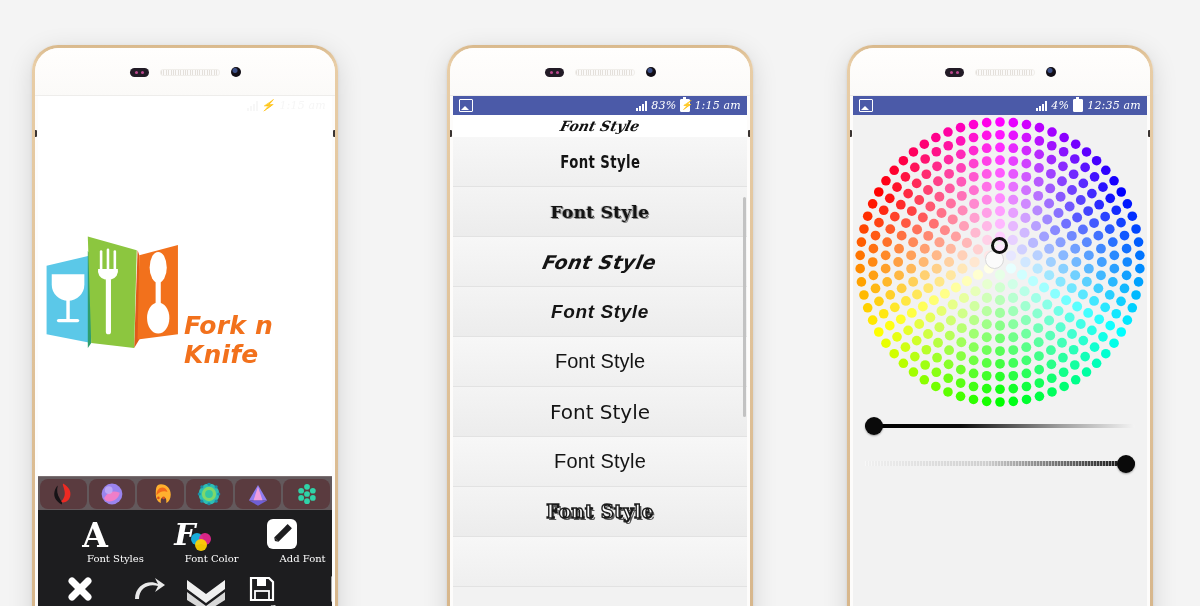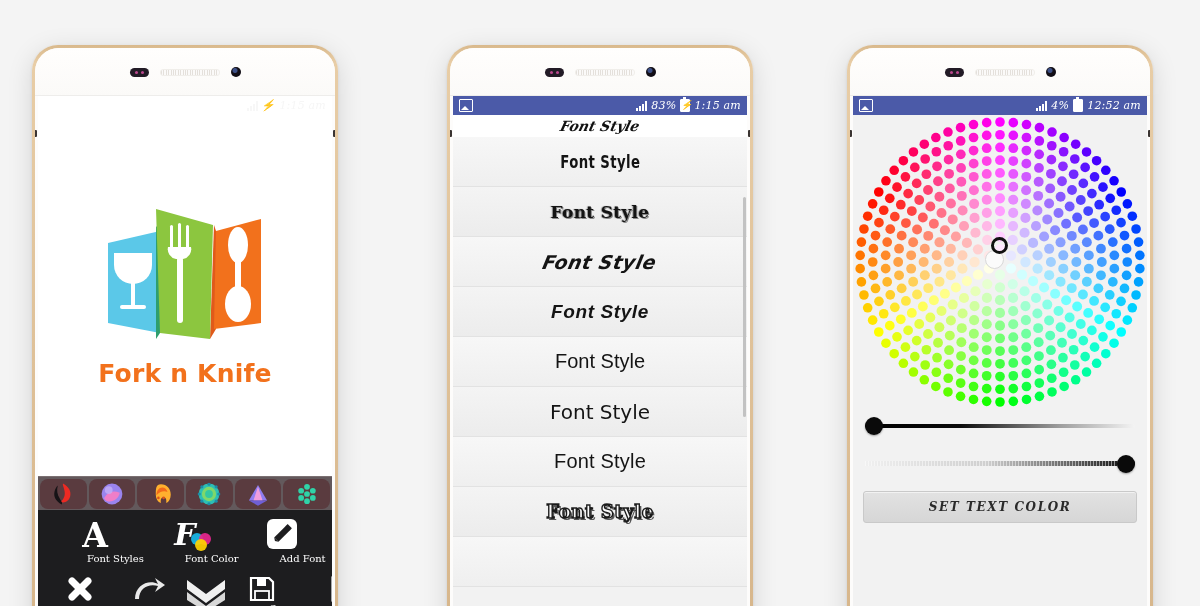--- a/index.html
+++ b/index.html
@@ -94,21 +94,21 @@
   }
   .batt:before{content:"";position:absolute;top:-3px;left:2px;width:3px;height:2px;background:#fff;}
   .bolt{color:#4b5aa8;font-size:9px;line-height:11px;text-align:center;display:block;}
   .ghost .bars i,.ghost .batt{background:#f7f7f7;border-color:#f7f7f7;}
   .ghost-bolt{color:#2a2a2a;font-weight:bold;font-size:11px;}
   .ghost-text{color:#f6f6f6;}
 
   
   .canvas1{position:absolute;left:0;right:0;top:19px;bottom:151px;background:#fff;
            display:flex;flex-direction:column;align-items:center;justify-content:center;}
-  .logo-wrap{margin-top:-18px;display:flex;flex-direction:column;align-items:flex-start;}
+  .logo-wrap{margin-top:-18px;display:flex;flex-direction:row;align-items:flex-end;font-style:italic;}
   .logo-mark{width:170px;height:150px;display:block;}
   .logo-text{
     font-family:"DejaVu Sans", sans-serif;
     font-size:25px;font-weight:bold;letter-spacing:.2px;
     margin-top:8px;
   }
 
   
   .fxbar{
     position:absolute;left:0;right:0;bottom:132px;height:34px;
@@ -527,21 +527,21 @@
           </span>
           <span class="sb-right">
             <span class="bars">
                 <i></i>
                 <i></i>
                 <i></i>
                 <i></i>
               </span>
             <span>4%</span>
             <span class="batt"></span>
-            <span>12:52 am</span>
+            <span>12:35 am</span>
           </span>
         </div>
 
         <div class="picker">
           <div class="wheel-box">
             <svg viewBox="0 0 290 290">
               <g id="wheel-dots">
                   <circle cx="145.00" cy="132.27" r="5.16" fill="#ffe7ff"></circle>
                   <circle cx="156.02" cy="138.64" r="5.16" fill="#e7e7ff"></circle>
                   <circle cx="156.02" cy="151.36" r="5.16" fill="#e7ffff"></circle>
@@ -946,19 +946,18 @@
 
           <div class="slider" style="margin-top:6px;">
             <div class="track a"></div>
             <div class="knob" style="left:0px;"></div>
           </div>
           <div class="slider" style="margin-top:12px;">
             <div class="track b"></div>
             <div class="knob" style="right:0px;"></div>
           </div>
 
-          <div class="btn-setcolor">SET TEXT COLOR</div>
         </div>
       </div>
     </div>
   </div>
 
 </div>
 
 </body></html>

